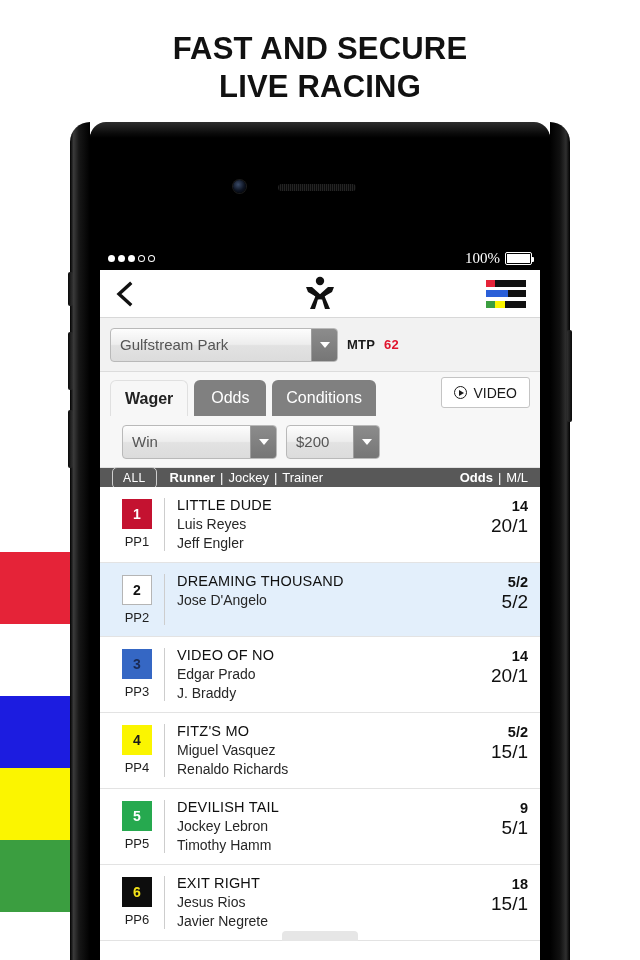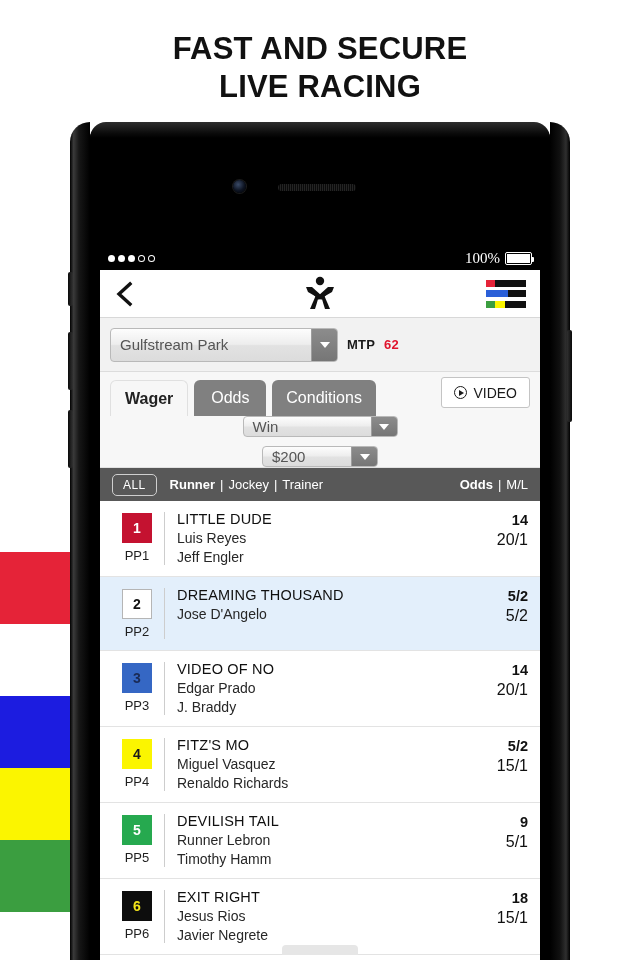--- a/index.html
+++ b/index.html
@@ -321,29 +321,28 @@
   
   .bet-row {
     background: #f7f7f7;
     height: 52px;
     display: flex;
     align-items: center;
     padding: 0 22px;
     box-sizing: border-box;
     gap: 9px;
     border-bottom: 1px solid #e2e2e2;
-    flex-direction: column;
   }
   .sel-bettype { width: 155px; }
-  .sel-amount { width: 116px; }
+  .sel-amount { width: 94px; }
 
   
   .col-header {
     background: #585858;
-    height: 33px;
+    height: 19px;
     display: flex;
     align-items: center;
     padding: 0 12px;
     box-sizing: border-box;
     color: #ffffff;
     font-size: 13px;
   }
   .all-chip {
     border: 1px solid #cfcfcf;
     border-radius: 5px;
@@ -420,21 +419,21 @@
     flex: none;
     padding-top: 1px;
   }
   .o-live {
     font-size: 14.5px;
     font-weight: bold;
     color: #101010;
     line-height: 19px;
   }
   .o-ml {
-    font-size: 16px;
+    font-size: 19px;
     color: #101010;
     line-height: 19px;
   }
   .ghost-btn {
     position: absolute;
     left: 182px;
     bottom: 0;
     width: 76px;
     height: 10px;
     border-radius: 4px 4px 0 0;
@@ -639,21 +638,21 @@
       </div>
 
       <div class="runner-row">
         <div class="pp-col">
           <div class="saddle" style="background:#26a94f;color:#ffffff;border:1px solid #26a94f">5</div>
           <div class="pp-label">PP5</div>
         </div>
         <div class="runner-divider"></div>
         <div class="runner-info">
           <div class="r-name">DEVILISH TAIL</div>
-          <div class="r-jockey">Runner Lebron</div>
+          <div class="r-jockey">Jockey Lebron</div>
           <div class="r-trainer">Timothy Hamm</div>
         </div>
         <div class="odds-col">
           <div class="o-live">9</div>
           <div class="o-ml">5/1</div>
         </div>
       </div>
 
       <div class="runner-row">
         <div class="pp-col">

